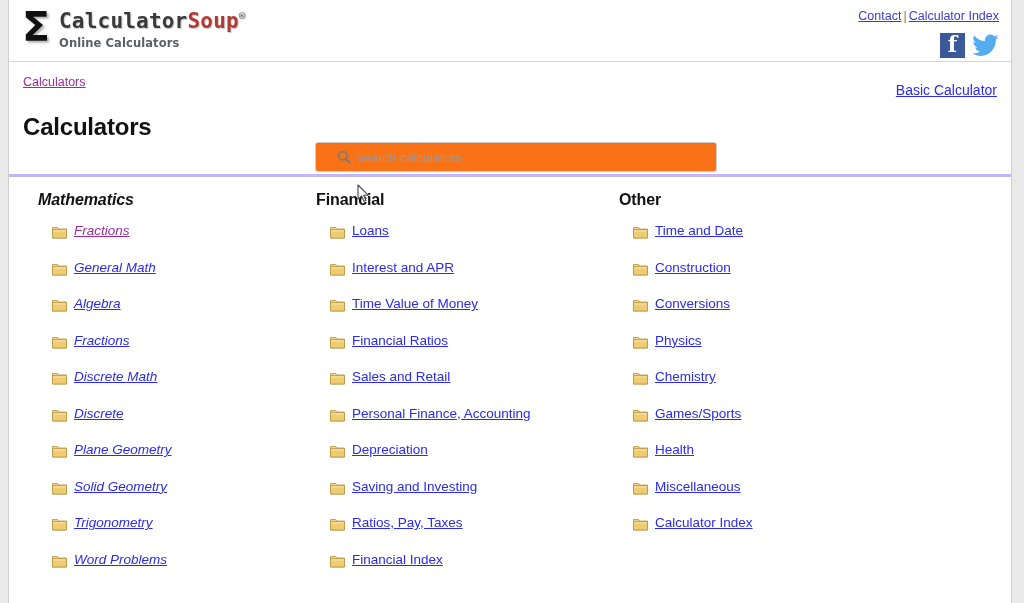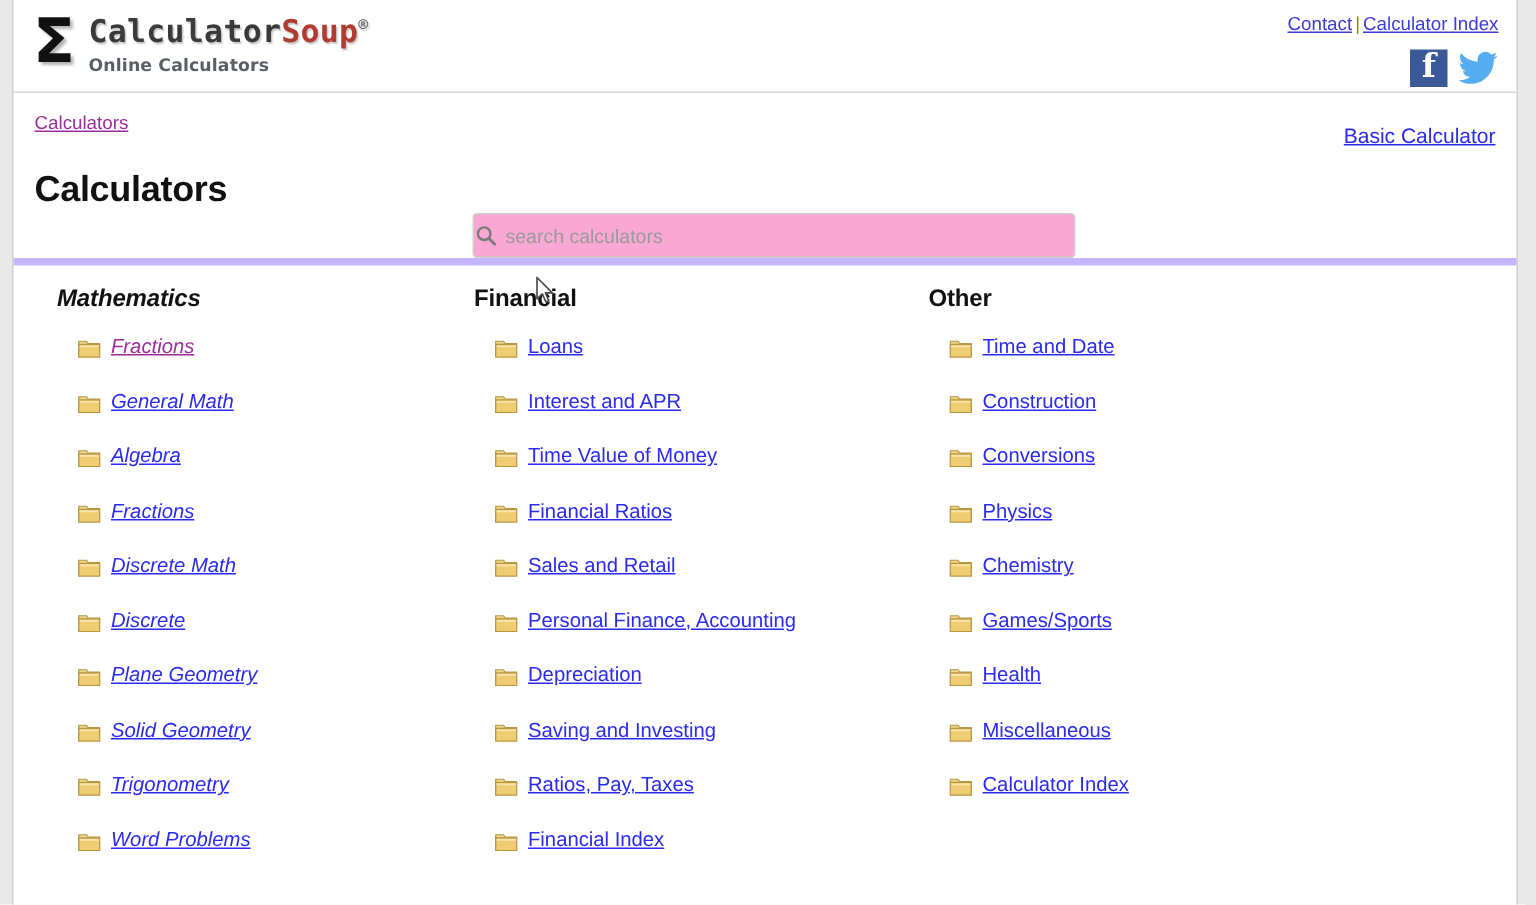--- a/index.html
+++ b/index.html
@@ -121,21 +121,21 @@
     font-weight: 700;
     font-size: 22px;
     line-height: 27px;
   }
   .tw-icon { display: inline-block; line-height: 0; }
 
   
   #titleband {
     position: relative;
     height: 115px;
-    border-bottom: 5px solid #c4b5fd;
+    border-bottom: 3px solid #c4b5fd;
     box-sizing: border-box;
   }
   #breadcrumb {
     position: absolute;
     left: 14px;
     top: 13px;
     font-size: 12.5px;
   }
   #breadcrumb a {
     color: #9b2d9b;
@@ -167,24 +167,24 @@
     top: 80px;
     width: 402px;
     height: 30px;
   }
   #searchbox {
     width: 100%;
     height: 100%;
     box-sizing: border-box;
     border: 1px solid #cfcfcf;
     border-radius: 3px;
-    background: #f9a8d4;
+    background: #f97316;
     display: flex;
     align-items: center;
-    padding-left: 1px;
+    padding-left: 21px;
     box-shadow: 0 1px 1px rgba(0,0,0,0.03) inset;
   }
   #searchbox .mag { flex: 0 0 auto; line-height: 0; margin-right: 6px; }
   #searchinput {
     flex: 1 1 auto;
     border: 0;
     outline: none;
     font-family: "Liberation Sans", sans-serif;
     font-size: 13px;
     color: #444;

